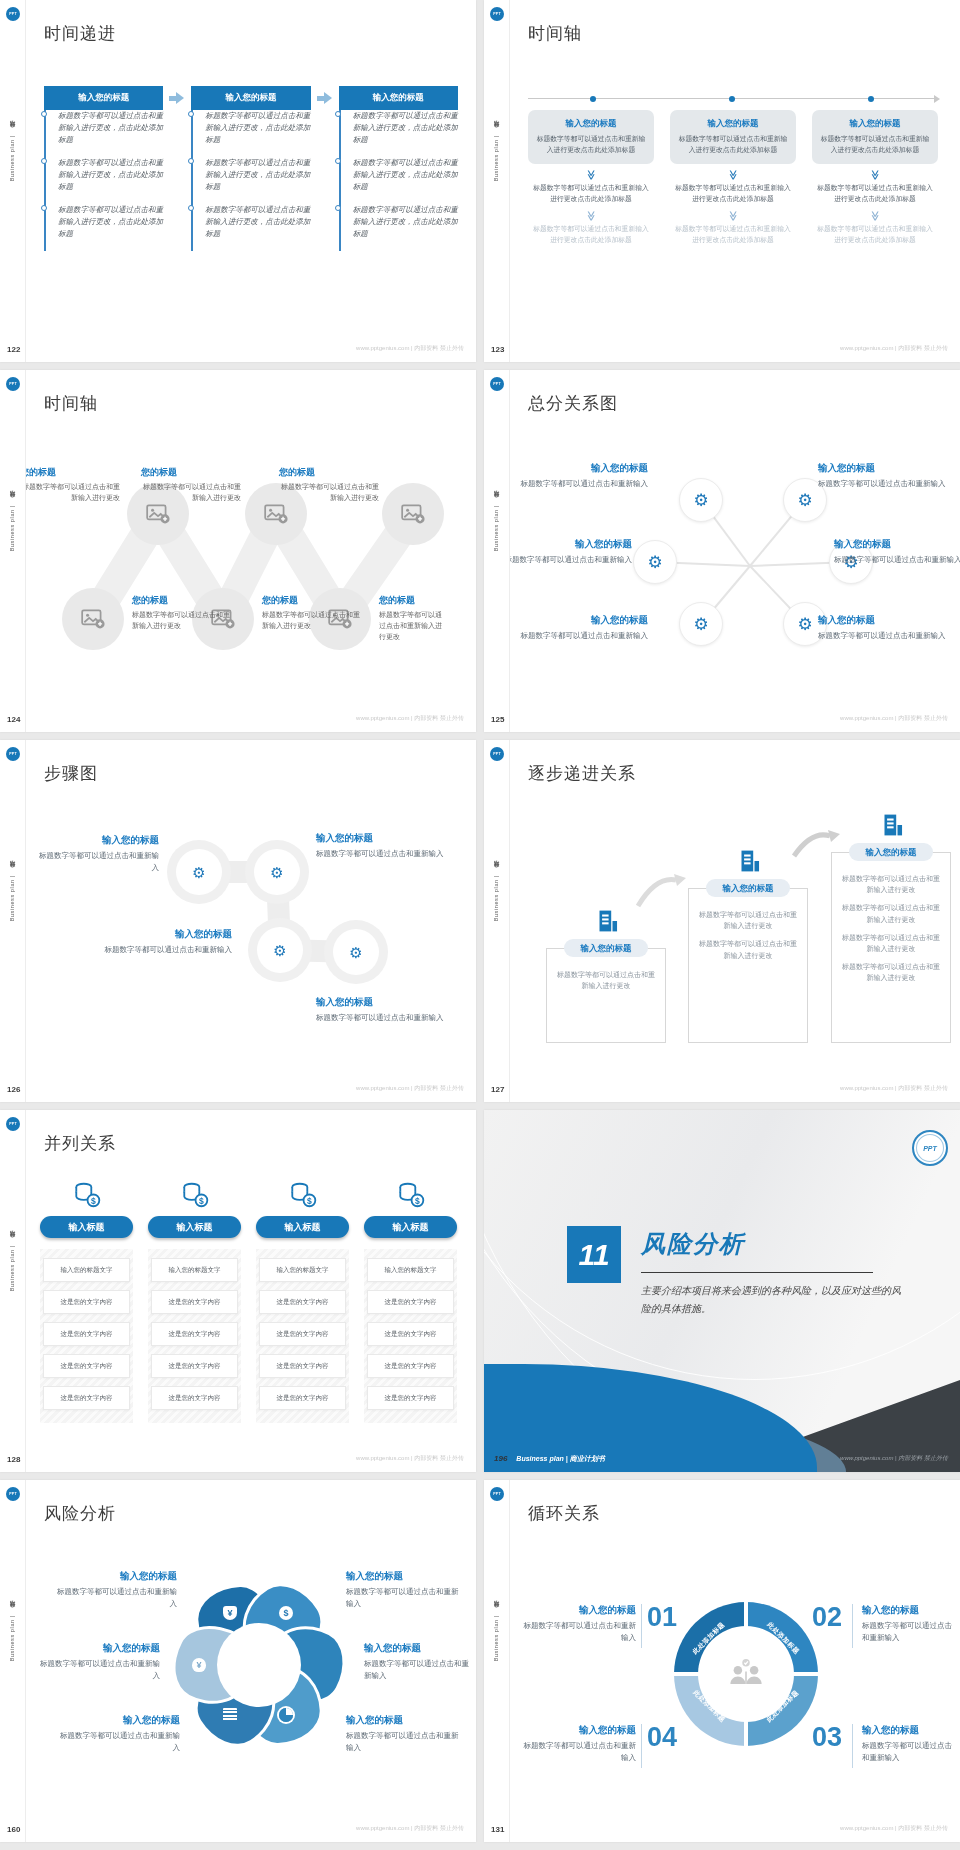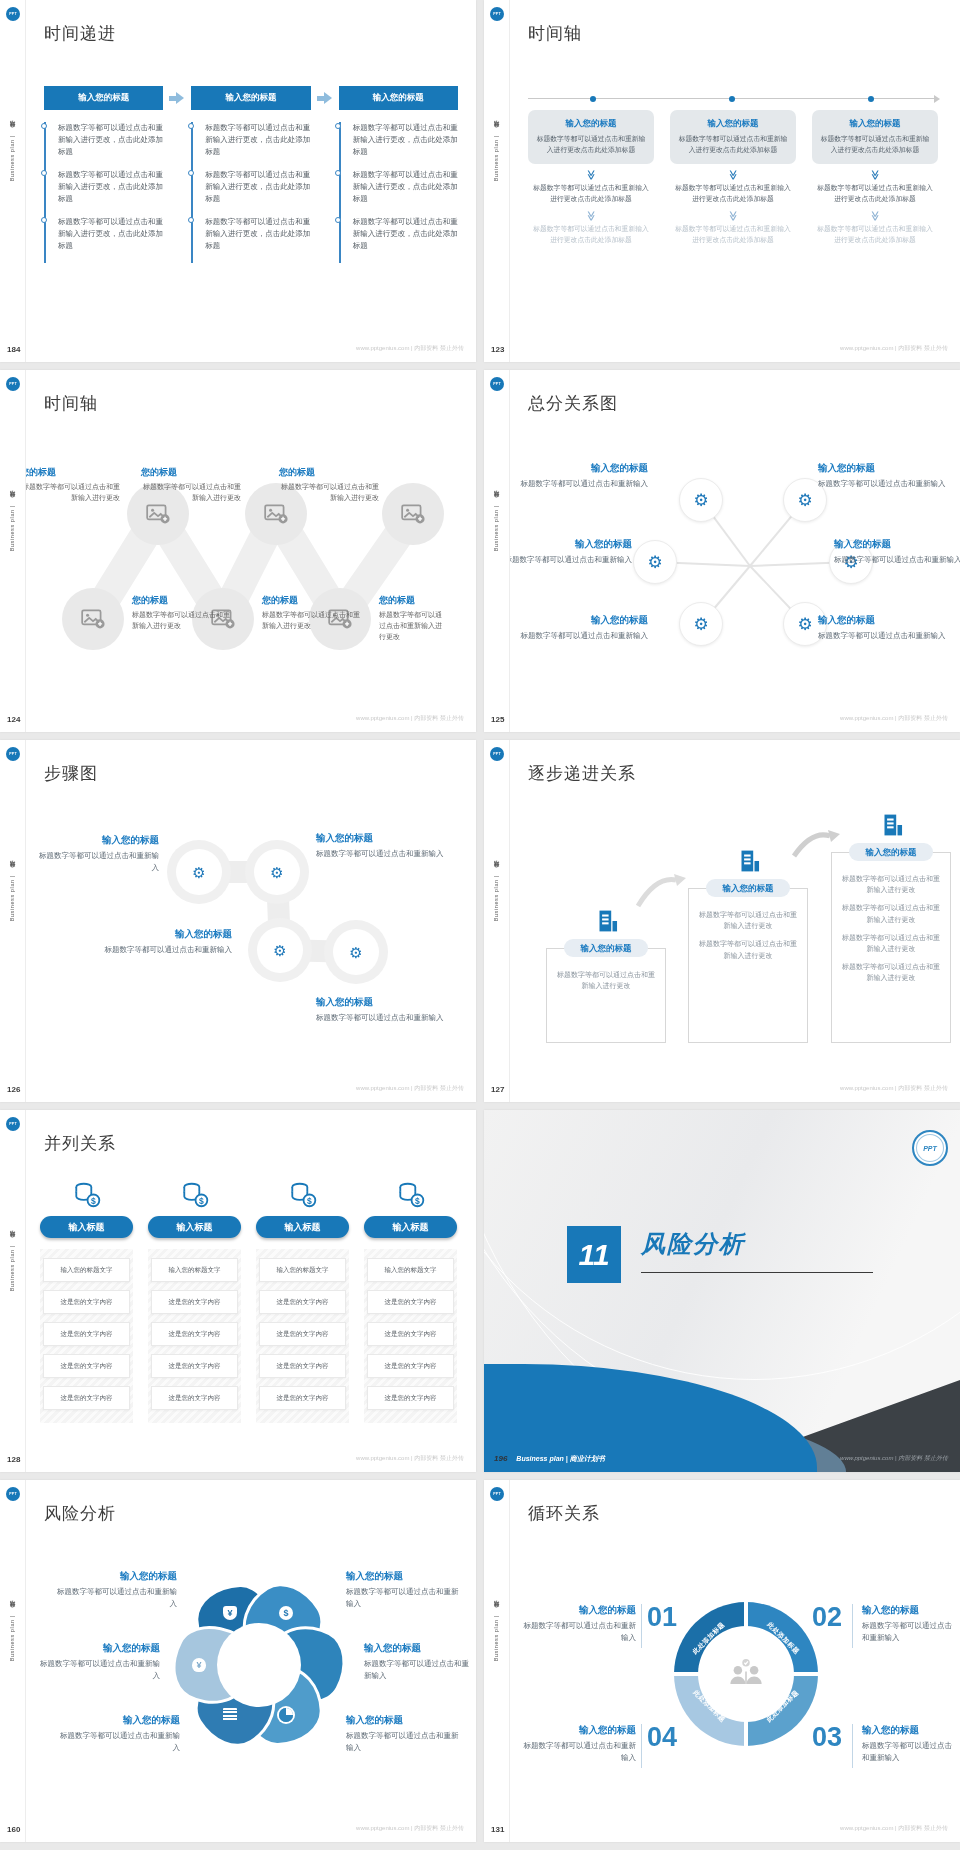--- a/index.html
+++ b/index.html
@@ -18,21 +18,21 @@
   .stitle{position:absolute;left:44px;top:22px;margin:0;font-size:17px;font-weight:500;color:#3d3d3d;letter-spacing:1px;}
   .bt{color:#1a7ac0;font-weight:bold;}
   
   .g122{position:absolute;left:44px;right:18px;top:86px;display:grid;
         grid-template-columns:1fr 20px 1fr 20px 1fr;column-gap:4px;}
   .hb{background:#1878b8;color:#fff;font-size:8.5px;font-weight:bold;text-align:center;padding:6px 2px;}
   .fa{position:relative;width:16px;height:12px;align-self:center;justify-self:center;}
   .fa::before{content:"";position:absolute;left:0;top:3.5px;width:7px;height:5px;background:#8fbcdd;}
   .fa::after{content:"";position:absolute;left:7px;top:0;border-top:6px solid transparent;
              border-bottom:6px solid transparent;border-left:8px solid #8fbcdd;}
-  .vcol{grid-row:2;margin-top:12px;border-left:2px solid #3a86c4;padding-left:12px;}
+  .vcol{grid-row:2;border-left:2px solid #3a86c4;padding-left:12px;font-style:italic;}
   .vi{position:relative;margin-bottom:11px;}
   .vi .dt{position:absolute;left:-17.5px;top:1px;width:6px;height:6px;border:1.5px solid #3a86c4;
           border-radius:50%;background:#fff;}
   .vi p{margin:0;font-size:7.5px;line-height:1.6;color:#575f66;}
   
   .tline{position:absolute;left:44px;right:22px;top:98px;border-top:1px solid #c9c9c9;}
   .tld{position:absolute;top:-3.5px;width:6px;height:6px;border-radius:50%;background:#1878b8;}
   .tla{position:absolute;right:-2px;top:-4.5px;border-top:4px solid transparent;
        border-bottom:4px solid transparent;border-left:6px solid #c9c9c9;}
   .g123{position:absolute;left:44px;right:22px;top:110px;display:grid;
@@ -199,21 +199,21 @@
         <div class="vi">
             <span class="dt"></span>
             <p>标题数字等都可以通过点击和重新输入进行更改，点击此处添加标题</p>
           </div>
         <div class="vi">
             <span class="dt"></span>
             <p>标题数字等都可以通过点击和重新输入进行更改，点击此处添加标题</p>
           </div>
       </div>
     </div>
-    <span class="pg">184</span>
+    <span class="pg">122</span>
     <span class="url">www.pptgenius.com | 内部资料 禁止外传</span>
   </div>
 
   <div class="slide">
     <div class="strip">
       <span class="logo">PPT</span>
       <span class="vlabel">Business plan | 商业计划书</span>
     </div>
     <h2 class="stitle">时间轴</h2>
     <div class="tline">
@@ -620,20 +620,21 @@
   </div>
 
   <div class="slide s129">
     <div class="arc" style="width:700px;height:700px;left:-80px;top:-430px"></div>
     <div class="arc" style="width:800px;height:800px;left:-60px;top:-470px"></div>
     <div class="arc" style="width:900px;height:900px;left:-40px;top:-510px"></div>
     <div class="badge">PPT</div>
     <div class="num129">11</div>
     <div class="ttl129">风险分析</div>
     <div class="ul129"></div>
+    <div class="body129">主要介绍本项目将来会遇到的各种风险，以及应对这些的风险的具体措施。</div>
     <div class="wdark"></div>
     <div class="wblue2"></div>
     <div class="wblue"></div>
     <div class="f129">
       <span class="p">196</span><span class="l">Business plan | 商业计划书</span>
     </div>
     <span class="url onwave">www.pptgenius.com | 内部资料 禁止外传</span>
   </div>
 
   <div class="slide">

